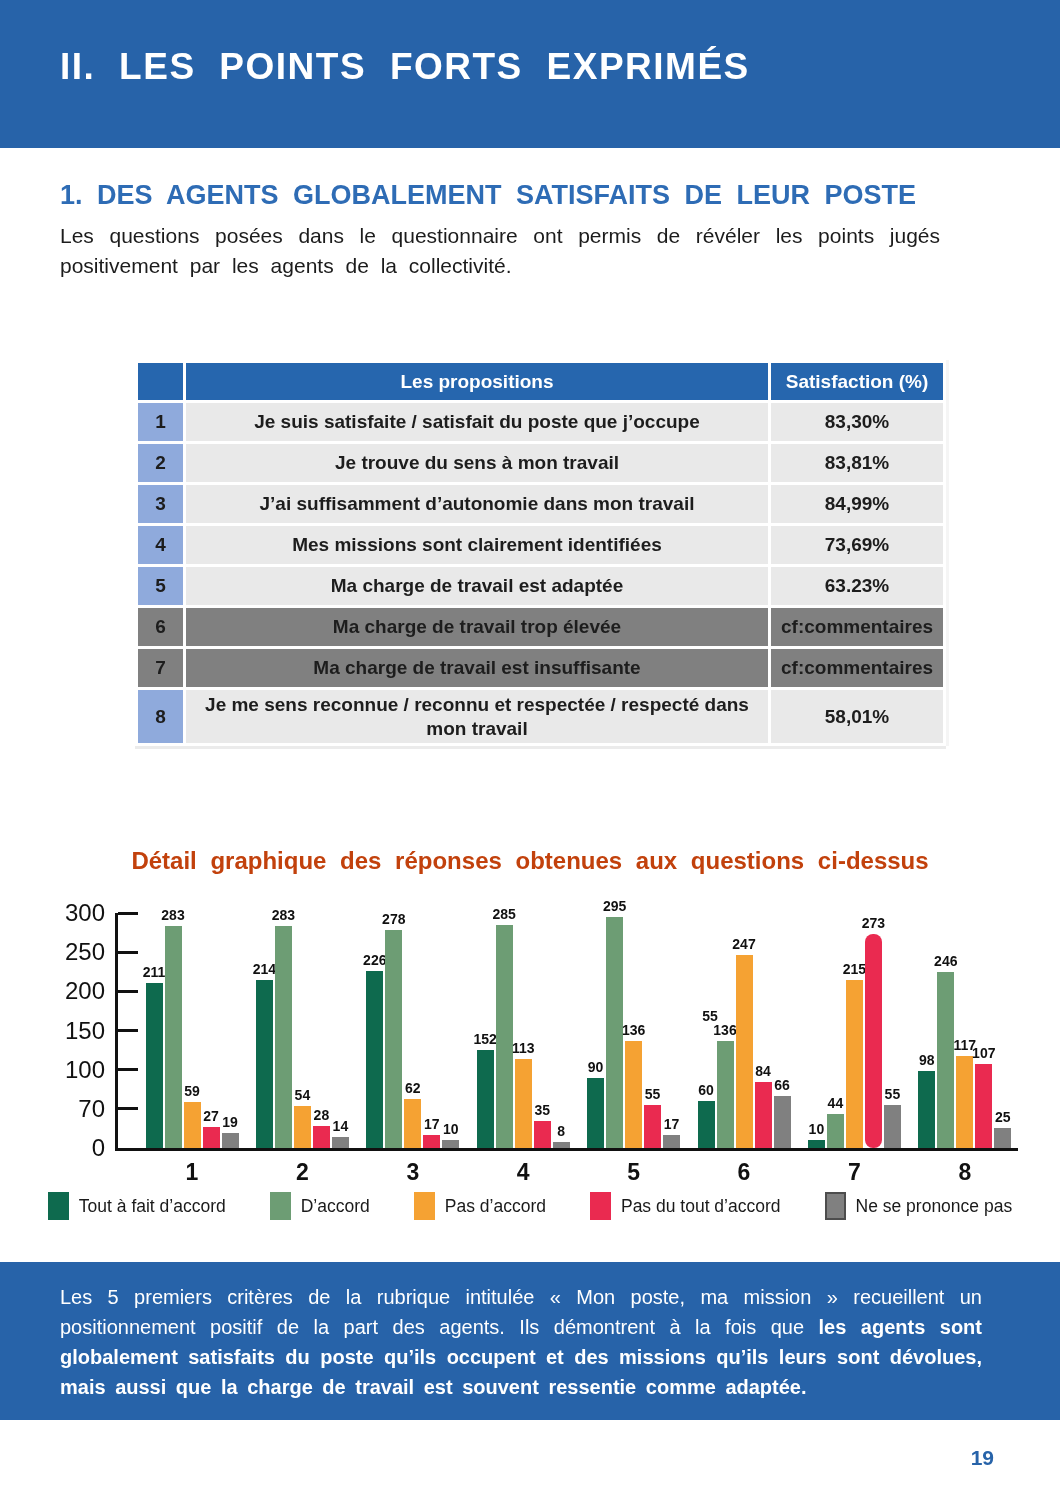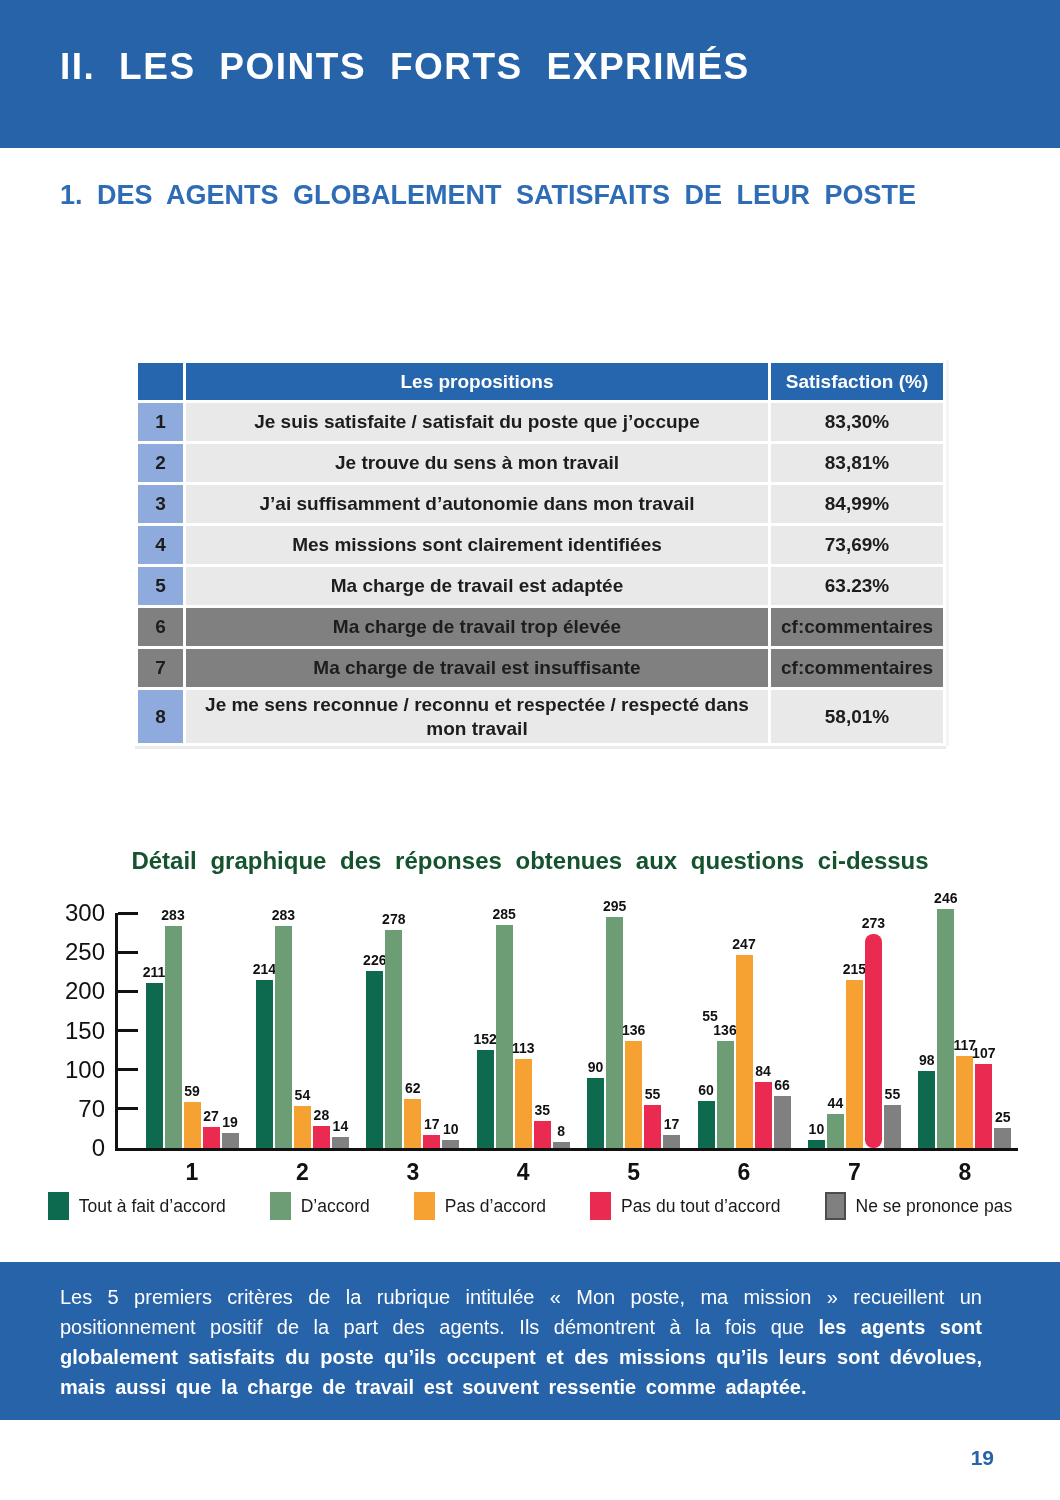--- a/index.html
+++ b/index.html
@@ -40,21 +40,21 @@
   .props-table td { font-weight:700; font-size:19px; color:#1d1d1d; height:38px; background:#e9e9e9; }
   .props-table tr.tall td { height:53px; line-height:1.25; }
   .cell-num   { width:45px; font-size:20px; }
   .cell-label { width:582px; }
   .cell-value { width:168px; font-size:20px; }
   tr.row-blue .cell-num { background:#8faadc; }
   tr.row-gray td { background:#808080; }
   
   .chart-title {
     position:absolute; left:80px; top:847px; width:900px; text-align:center;
-    color:#14532d; font-size:24px; font-weight:700; word-spacing:7px;
+    color:#c2410c; font-size:24px; font-weight:700; word-spacing:7px;
   }
   .plot {
     position:absolute; left:115px; top:913px; width:900px; height:235px;
     border-left:3px solid #111111; border-bottom:3px solid #111111;
   }
   .tick { position:absolute; left:0; width:20px; height:3px; background:#111111; }
   .ytick-label {
     position:absolute; left:-68px; width:55px; text-align:right;
     font-size:24px; color:#111111; line-height:1;
   }
@@ -90,20 +90,21 @@
 </head>
 <body>
 
 <div class="page">
 
   <div class="banner">
     <div class="banner-title">II. LES POINTS FORTS EXPRIMÉS</div>
   </div>
 
   <div class="section-heading">1. DES AGENTS GLOBALEMENT SATISFAITS DE LEUR POSTE</div>
+  <div class="section-paragraph">Les questions posées dans le questionnaire ont permis de révéler les points jugés positivement par les agents de la collectivité.</div>
 
 
   <table class="props-table">
     <thead>
       <tr>
         <th class="th-num"></th>
         <th class="th-label">Les propositions</th>
         <th class="th-value">Satisfaction (%)</th>
       </tr>
     </thead>
@@ -291,21 +292,21 @@
         </div>
         <div class="bar" style="height: 43.0833px; background: rgb(128, 128, 128);">
           <div class="bar-label">55</div>
         </div>
       </div>
       <div class="xtick-label" style="left: 714.4px;">7</div>
       <div class="bar-group" style="left: 800.3px;">
         <div class="bar" style="height: 76.7667px; background: rgb(14, 106, 78);">
           <div class="bar-label">98</div>
         </div>
-        <div class="bar" style="height: 239px; background: rgb(109, 157, 116); text-decoration: underline;">
+        <div class="bar" style="height: 176px; background: rgb(109, 157, 116); text-decoration: underline;">
           <div class="bar-label">246</div>
         </div>
         <div class="bar" style="height: 91.65px; background: rgb(245, 162, 51);">
           <div class="bar-label">117</div>
         </div>
         <div class="bar" style="height: 83.8167px; background: rgb(234, 42, 80);">
           <div class="bar-label">107</div>
         </div>
         <div class="bar" style="height: 19.5833px; background: rgb(128, 128, 128);">
           <div class="bar-label">25</div>

